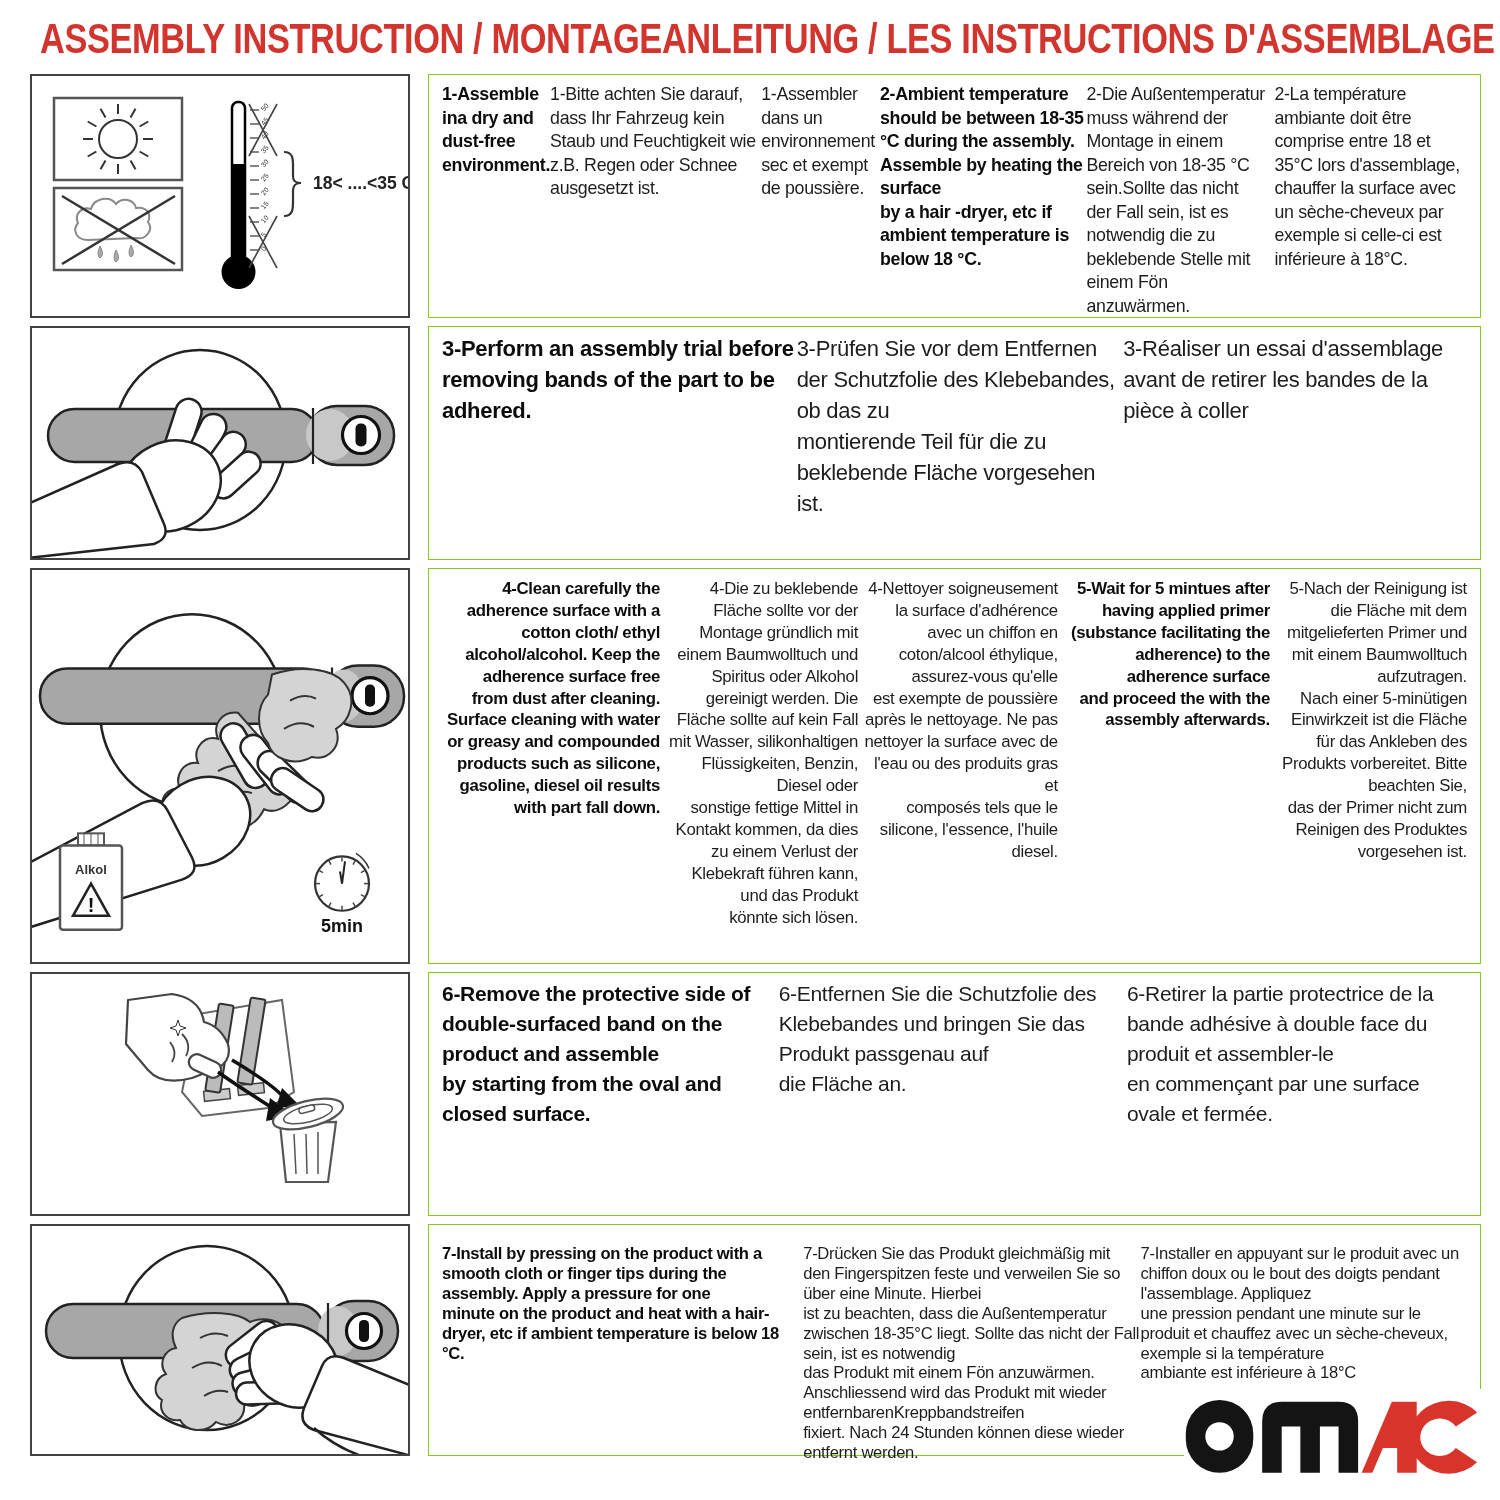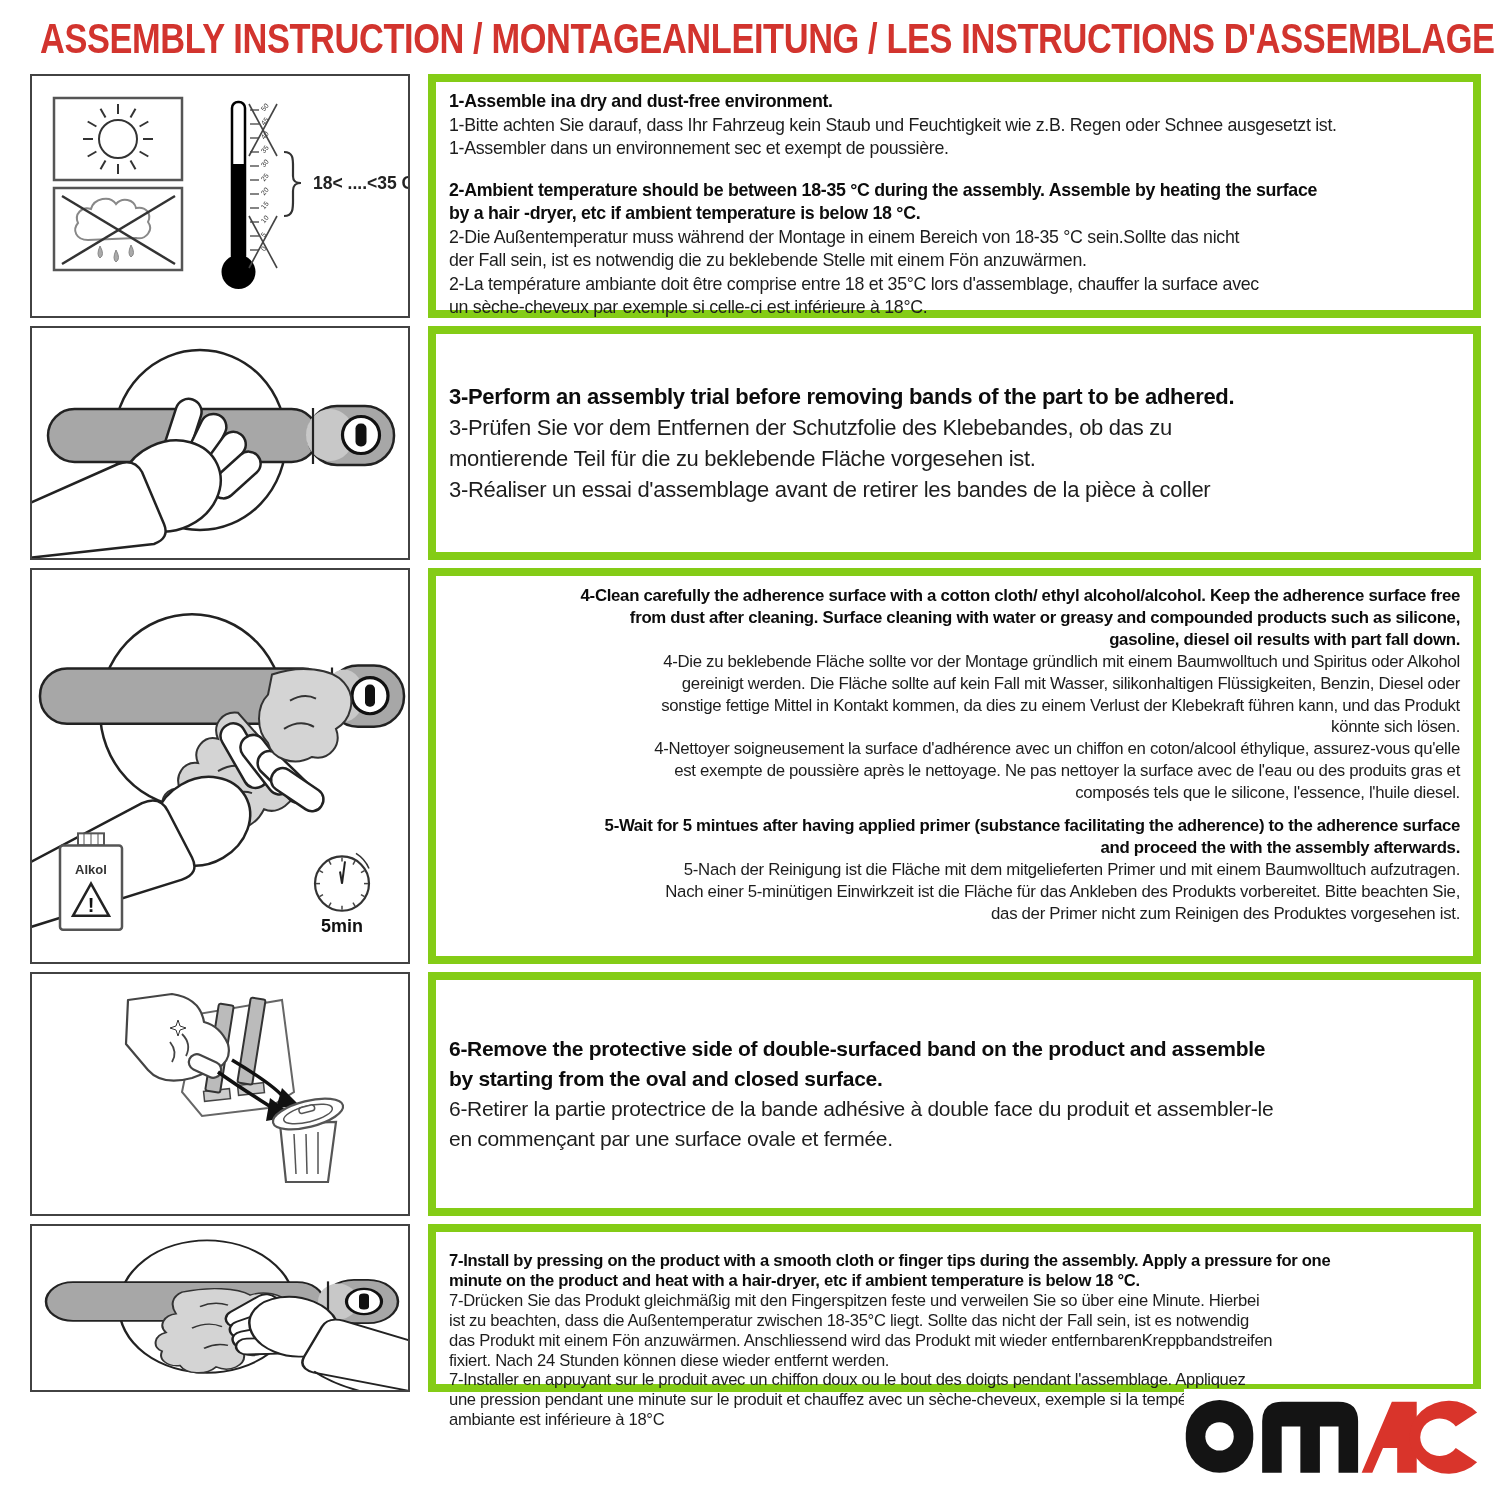--- a/index.html
+++ b/index.html
@@ -14,40 +14,40 @@
   }
   .row{display:flex;margin:0 19px 0 30px;}
   .row + .row{margin-top:8px;}
   .row1{margin-top:6px;}
   .illus{
     flex:0 0 380px;width:380px;border:2px solid #424242;background:#fff;
     box-sizing:border-box;
   }
   .illus svg{display:block;width:100%;height:100%;}
   .tbox{
-    flex:1;border:8px solid #84cc16;margin-left:18px;box-sizing:border-box;
-    padding:6px 13px;background:#fff;display:flex;flex-direction:column;
+    flex:1;border:1px solid #84cc16;margin-left:18px;box-sizing:border-box;
+    padding:6px 13px;background:#fff;display:flex;
   }
   .vcenter{justify-content:center;}
   .tbox p{margin:0;white-space:pre-line;letter-spacing:-.3px;color:#1d1d1d;}
   .tbox p.b{font-weight:700;color:#0c0c0c;}
   .s1 p{font-size:17.8px;line-height:23.5px;}
   .s1 .gap{height:18px;flex:0 0 auto;}
   .s1{padding-top:8px;}
   .s2 p{font-size:22px;line-height:31px;}
   .s3 p{font-size:16.8px;line-height:21.9px;text-align:right;}
   .s3 .gap{height:11px;flex:0 0 auto;}
   .s3{padding-top:9px;}
   .s4 p{font-size:21px;line-height:30px;}
   .s5 p{font-size:16.6px;line-height:19.9px;}
   .s5{padding-top:19px;}
   .h244{height:244px;}
   .h234{height:234px;}
   .h396{height:396px;}
-  .h232{height:168px;border-radius:14px;}
+  .h232{height:232px;border-radius:14px;}
   .logo{
     position:absolute;left:1184px;top:1389px;width:302px;height:93px;
     background:#fff;z-index:5;
   }
   .logo svg{display:block;width:100%;height:100%;}
 </style>
 </head>
 <body>
 
 <div class="title-wrap">
@@ -281,20 +281,22 @@
           <ellipse cx="276" cy="140" rx="36" ry="13"></ellipse>
           <ellipse cx="276" cy="140" rx="25" ry="8" stroke-width="1.5"></ellipse>
           <rect x="268" y="132" width="16" height="6" rx="3" stroke-width="1.5"></rect>
         </g>
       </g>
     </svg>
   </div>
   <div class="tbox s4 vcenter">
     <p class="b">6-Remove the protective side of double-surfaced band on the product and assemble
 by starting from the oval and closed surface.</p>
+    <p>6-Entfernen Sie die Schutzfolie des Klebebandes und bringen Sie das Produkt passgenau auf
+die Fläche an.</p>
     <p>6-Retirer la partie protectrice de la bande adhésive à double face du produit et assembler-le
 en commençant par une surface ovale et fermée.</p>
   </div>
 </div>
 
 <div class="row h232">
   <div class="illus">
     <svg viewBox="0 0 376 228" preserveAspectRatio="none">
       <ellipse cx="175" cy="112" rx="88" ry="92" fill="#fff" stroke="#222" stroke-width="2.5"></ellipse>
       <g>

